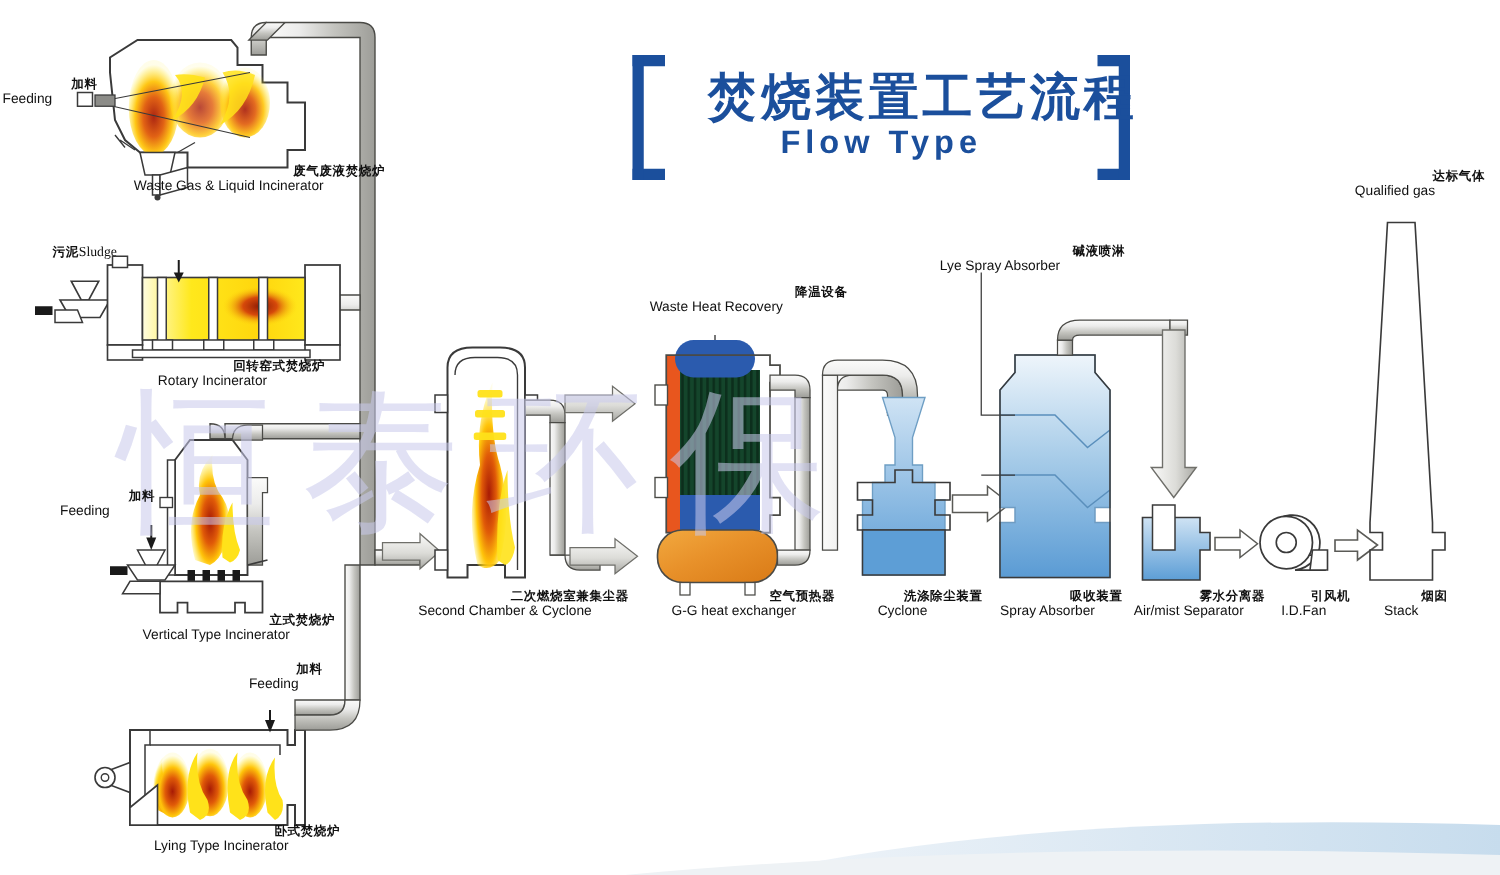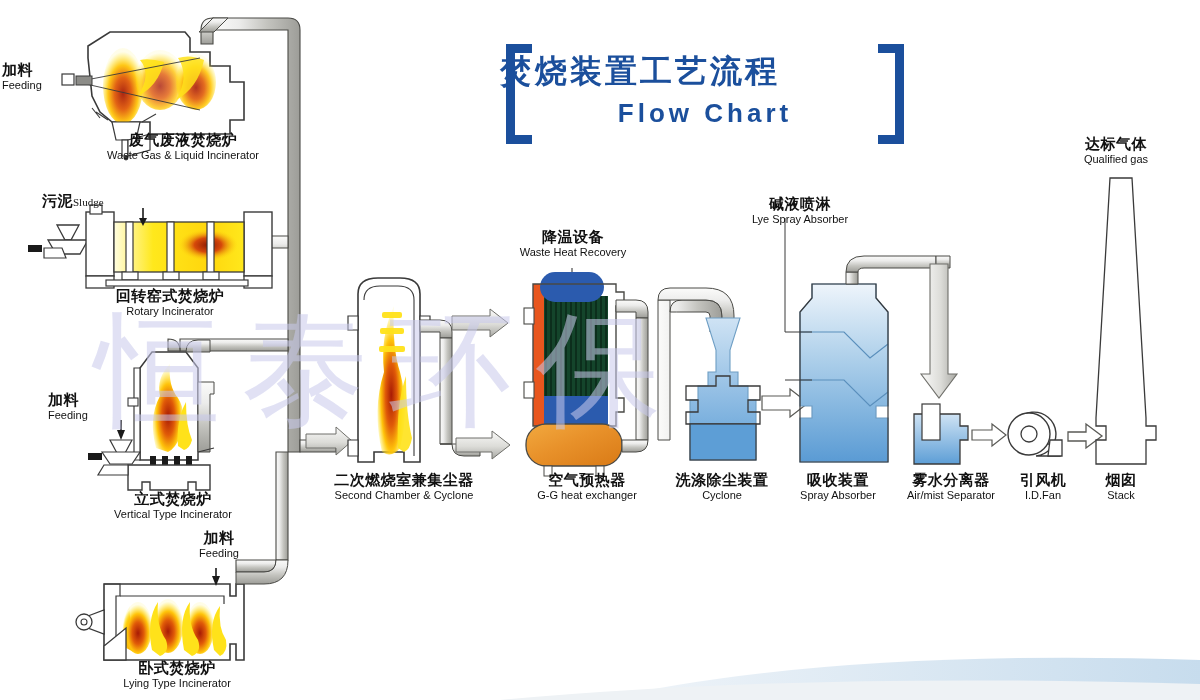--- a/index.html
+++ b/index.html
@@ -7,36 +7,36 @@
   body {
     font-family:"Liberation Sans","DejaVu Sans",sans-serif;
     background:#ffffff;
     position:relative;
     overflow:hidden;
   }
   #stage { position:absolute; inset:0; width:1200px; height:700px; }
   #stage > svg { position:absolute; left:0; top:0; }
 
   .lbl { position:absolute; text-align:center; line-height:1.12; color:#111; pointer-events:none; }
-  .lbl .cn { font-weight:bold; font-size:15px; letter-spacing:.5px; display:block; }
+  .lbl .cn { font-weight:bold; font-size:10px; letter-spacing:.5px; display:block;text-align:right; }
   .lbl .en { font-size:11px; display:block; }
   .lbl.inline { white-space:nowrap; }
   .lbl.inline .cn, .lbl.inline .en { display:inline;font-family:Liberation Serif, serif; }
 
   
   #title-block { position:absolute; left:500px; top:36px; width:410px; height:120px; }
   #title-block .bracket {
     position:absolute; top:8px; width:26px; height:100px;
     border-top:9px solid #1b4f9c; border-bottom:9px solid #1b4f9c; color:#1b4f9c;
   }
   #title-block .bracket.l { left:6px; border-left:9px solid #1b4f9c; }
   #title-block .bracket.r { right:6px; border-right:9px solid #1b4f9c; }
   #title-cn {
-    position:absolute; left:0; right:0; top:14px; text-align:left;
-    font-size:32px; font-weight:bold; color:#1b4f9c; letter-spacing:3px;
+    position:absolute; left:0; right:0; top:14px; text-align:right;
+    font-size:40px; font-weight:bold; color:#1b4f9c; letter-spacing:3px;
   }
   #title-en {
     position:absolute; left:0; right:0; top:62px; text-align:center;
     font-size:26px; font-weight:bold; color:#1b4f9c; letter-spacing:4px;
   }
 
   
   #watermark {
     position:absolute; left:95px; top:300px; width:720px; height:140px;
     font-size:125px; font-weight:normal; color:#c9caec; opacity:.55;
@@ -372,21 +372,21 @@
     <g>
       <path d="M1110 178 L1132 178 L1146 418 L1146 426 L1156 426 L1156 440 L1146 440
                L1146 464 L1096 464 L1096 440 L1106 440 L1106 426 L1096 426 L1096 418 Z" fill="#ffffff" stroke="#3a3a3a" stroke-width="1.3"></path>
     </g>
   </svg>
 
   <div id="title-block">
     <div class="bracket l"></div>
     <div class="bracket r"></div>
     <div id="title-cn">焚烧装置工艺流程</div>
-    <div id="title-en">Flow Chart</div>
+    <div id="title-en">Flow Type</div>
   </div>
 
   <div id="watermark">恒泰环保</div>
 
   <div class="lbl" style="left:2px; top:62px; width:76px; text-align:left;">
     <span class="cn">加料</span>
     <span class="en">Feeding</span>
   </div>
 
   <div class="lbl inline" style="left:42px; top:192px; width:150px; text-align:left;">

